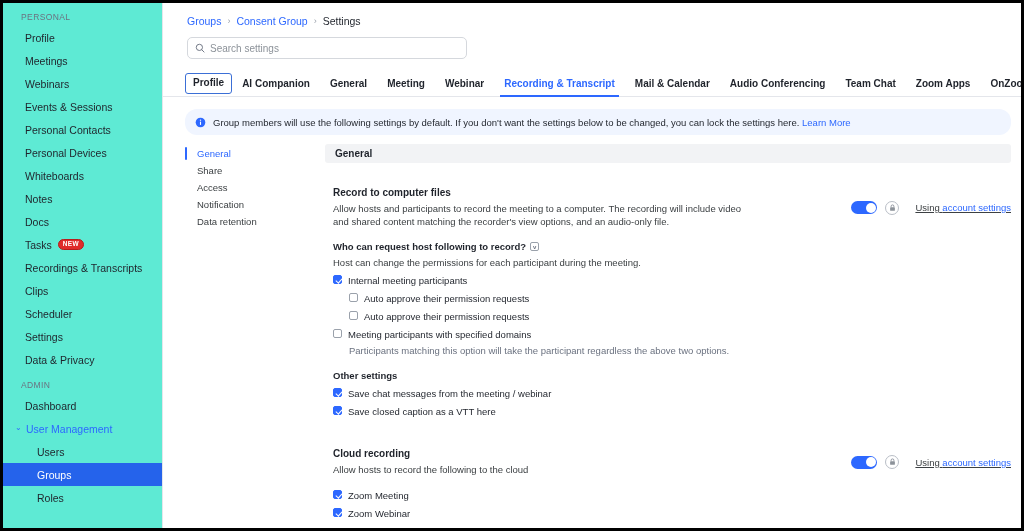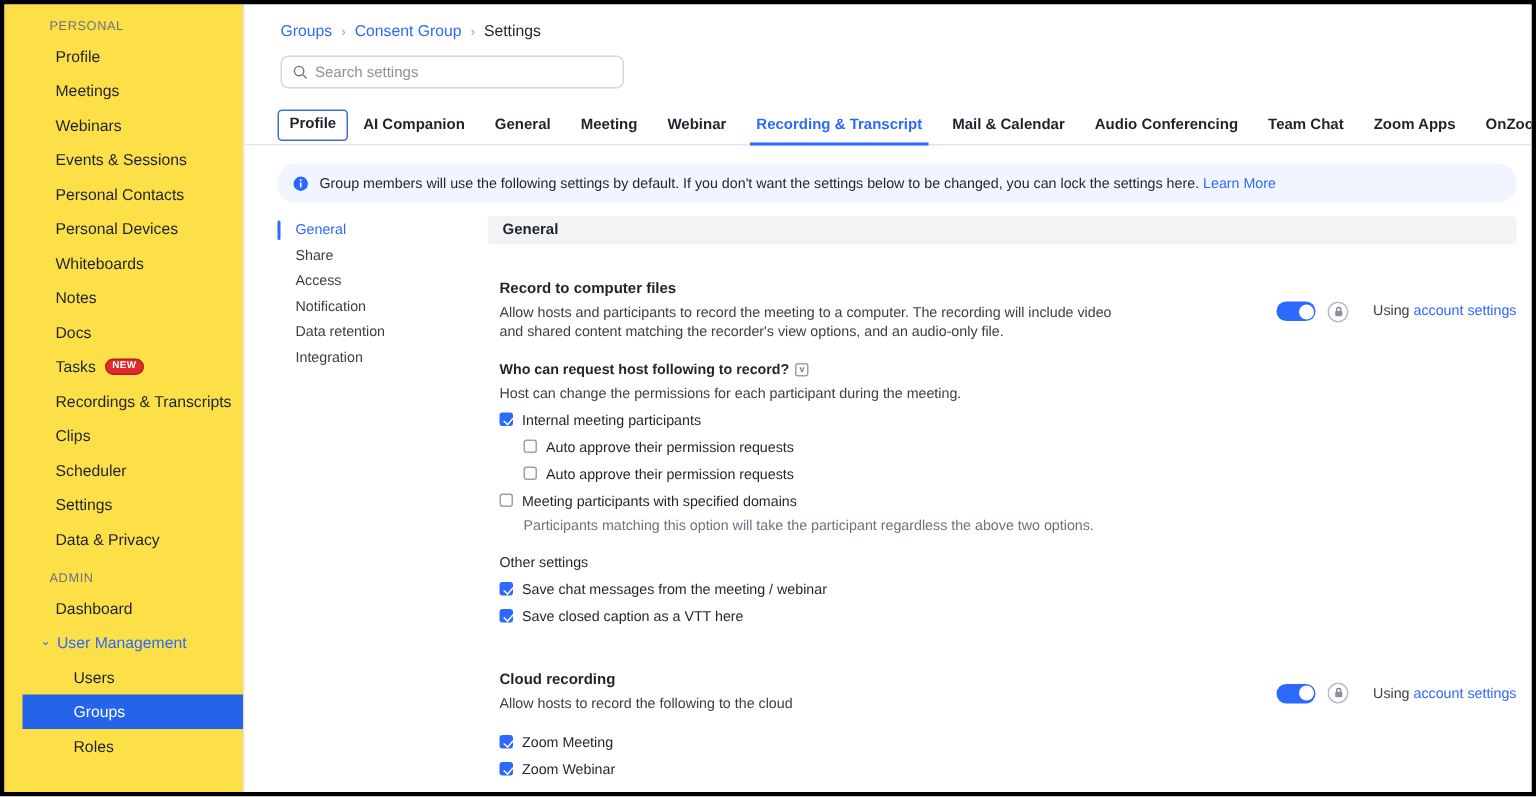--- a/index.html
+++ b/index.html
@@ -17,26 +17,25 @@
     border-top: 3px solid #000;
     border-bottom: 3px solid #000;
     border-left: 3px solid #000;
     border-right: 3px solid #000;
   }
 
   
   .sidebar {
     width: 160px;
     flex: 0 0 160px;
-    background: #fde047;
+    background: #5eead4;
     border-right: 1px solid #e4e6eb;
     height: 100%;
     overflow: hidden;
     padding-top: 6px;
-    padding-left: 12px;
   }
   .nav-section-title {
     font-size: 8.5px;
     letter-spacing: .4px;
     color: #6b7280;
     padding: 3px 0 4px 18px;
     font-weight: 400;
   }
   .nav-item {
     display: flex;
@@ -94,21 +93,21 @@
     align-items: center;
     gap: 6px;
     white-space: nowrap;
   }
   .breadcrumb a { color: #2d68ff; text-decoration: none; cursor: pointer; }
   .breadcrumb .sep { color: #9aa1ab; font-size: 9px; }
   .breadcrumb .cur { color: #1f232b; }
 
   .search-wrap { padding: 10px 0 0 24px; }
   .search-box {
-    width: 229px; height: 22px;
+    width: 280px; height: 22px;
     border: 1px solid #d5d8dd;
     border-radius: 5px;
     display: flex;
     align-items: center;
     padding: 0 7px;
     background: #fff;
   }
   .search-box input {
     border: 0; outline: 0;
     font-size: 10px;
@@ -284,20 +283,21 @@
     background: #fff;
     flex: 0 0 auto;
   }
   .acct-note {
     font-size: 9.5px;
     color: #3c4043;
     white-space: nowrap;
     margin-left: 16px;
     flex: 0 0 auto;
     padding-top: 1px;
+    text-decoration: underline;
   }
   .acct-note a { color: #2d68ff; text-decoration: none; cursor: pointer; }
 
   .sub-question {
     margin-top: 13px;
     font-size: 9.5px;
     font-weight: 700;
     color: #1f232b;
     display: flex;
     align-items: center;
@@ -353,21 +353,21 @@
     transform: rotate(42deg);
   }
   .hint-note {
     font-size: 9.5px;
     color: #6b7280;
     margin-top: 5px;
     margin-left: 16px;
   }
   .group-label {
     font-size: 9.5px;
-    font-weight: 400;
+    font-weight: 700;
     color: #1f232b;
     margin-top: 14px;
   }
 </style>
 </head>
 <body>
 
 <div id="app">
 
   <aside class="sidebar">
@@ -489,21 +489,20 @@
     </div>
 
     <div class="content-row">
 
       <div class="subnav">
         <div class="subnav-item active"><span>General</span></div>
         <div class="subnav-item"><span>Share</span></div>
         <div class="subnav-item"><span>Access</span></div>
         <div class="subnav-item"><span>Notification</span></div>
         <div class="subnav-item"><span>Data retention</span></div>
-        <div class="subnav-item"><span>Integration</span></div>
       </div>
 
       <div class="panel">
 
         <div class="panel-header">General</div>
 
         <div class="setting-block">
           <div class="setting-top">
             <div class="setting-titlecol">
               <div class="setting-title">Record to computer files</div>

